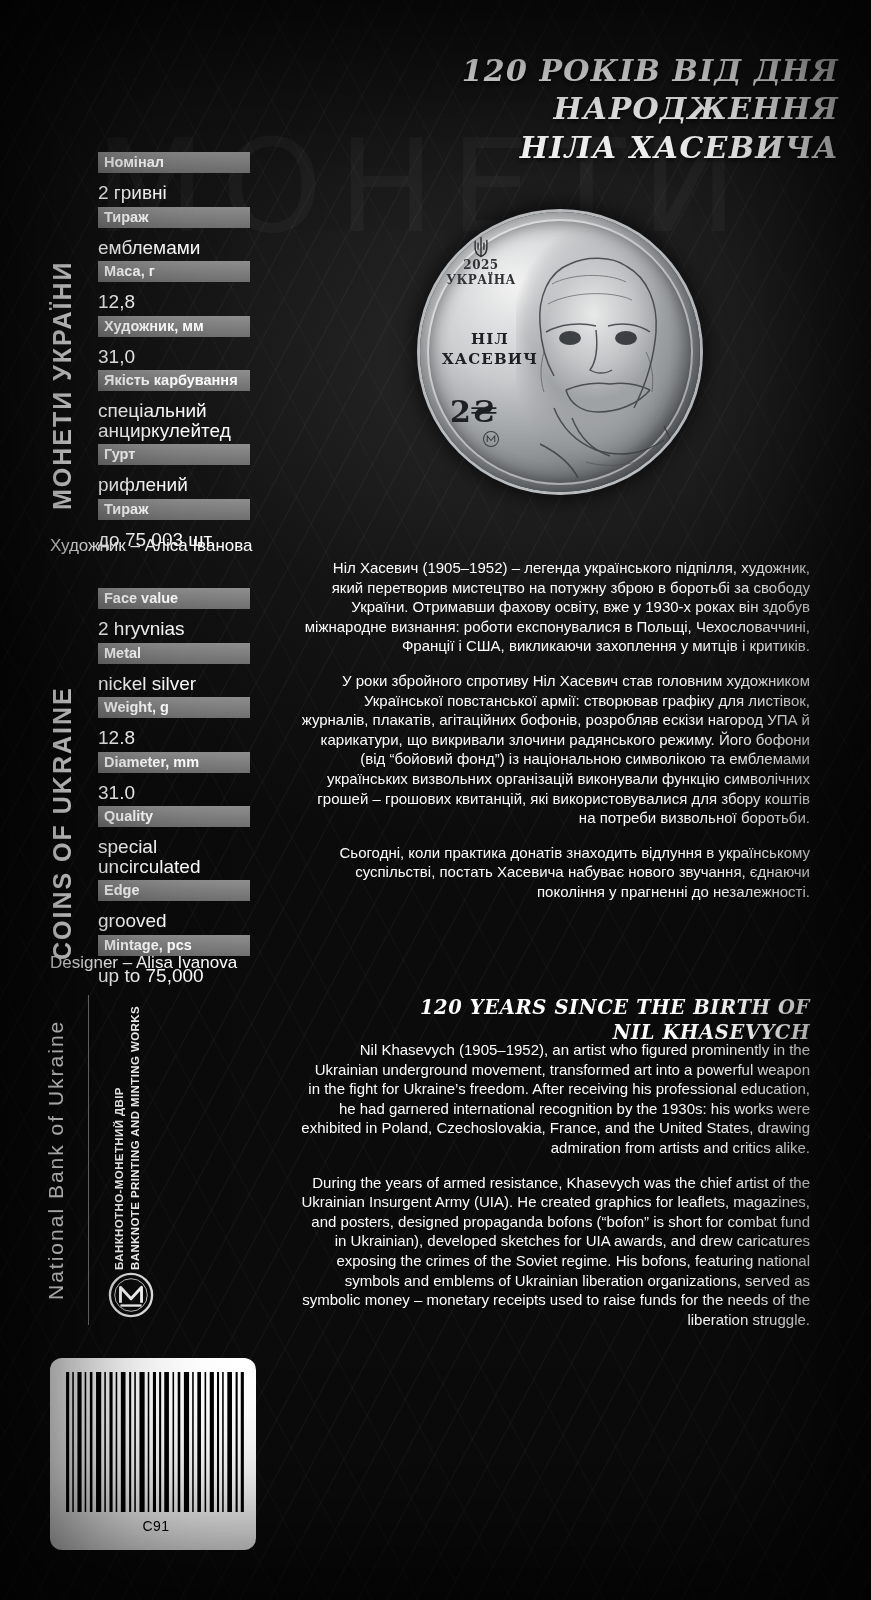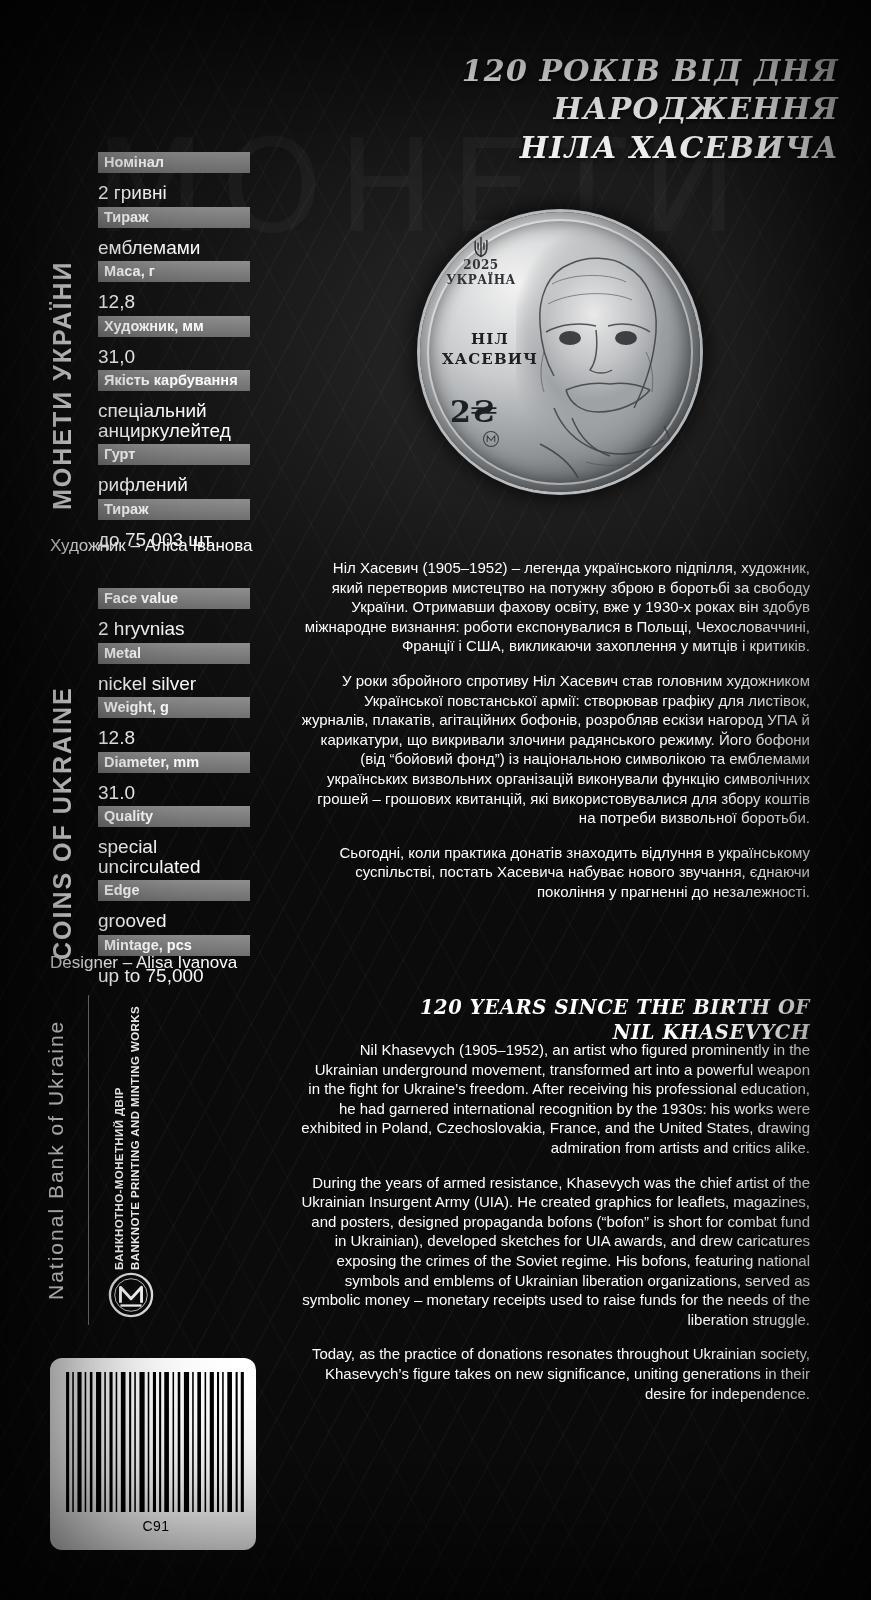--- a/index.html
+++ b/index.html
@@ -355,21 +355,20 @@
   </div>
 
   <div class="subhead">
     <div>120 YEARS SINCE THE BIRTH OF</div>
     <div>NIL KHASEVYCH</div>
   </div>
 
   <div class="textcol" id="en-text">
     <div class="para">Nil Khasevych (1905–1952), an artist who figured prominently in the Ukrainian underground movement, transformed art into a powerful weapon in the fight for Ukraine’s freedom. After receiving his professional education, he had garnered international recognition by the 1930s: his works were exhibited in Poland, Czechoslovakia, France, and the United States, drawing admiration from artists and critics alike.</div>
     <div class="para">During the years of armed resistance, Khasevych was the chief artist of the Ukrainian Insurgent Army (UIA). He created graphics for leaflets, magazines, and posters, designed propaganda bofons (“bofon” is short for combat fund in Ukrainian), developed sketches for UIA awards, and drew caricatures exposing the crimes of the Soviet regime. His bofons, featuring national symbols and emblems of Ukrainian liberation organizations, served as symbolic money – monetary receipts used to raise funds for the needs of the liberation struggle.</div>
-    <div class="para">Today, as the practice of donations resonates throughout Ukrainian society, Khasevych’s figure takes on new significance, uniting generations in their desire for independence.</div>
   </div>
 
   <svg class="emblem" viewBox="0 0 48 48">
     <circle cx="24" cy="24" r="22" fill="none" stroke="#e8e8e8" stroke-width="2.4"></circle>
     <circle cx="24" cy="24" r="17" fill="none" stroke="#cfcfcf" stroke-width="1"></circle>
     <path d="M13 32 L13 16 L24 28 L35 16 L35 32" stroke="#ffffff" stroke-width="3" fill="none" stroke-linejoin="round"></path>
     <path d="M13 35 L35 35" stroke="#ffffff" stroke-width="2.4"></path>
   </svg>
 
   <div class="barcode-box">

